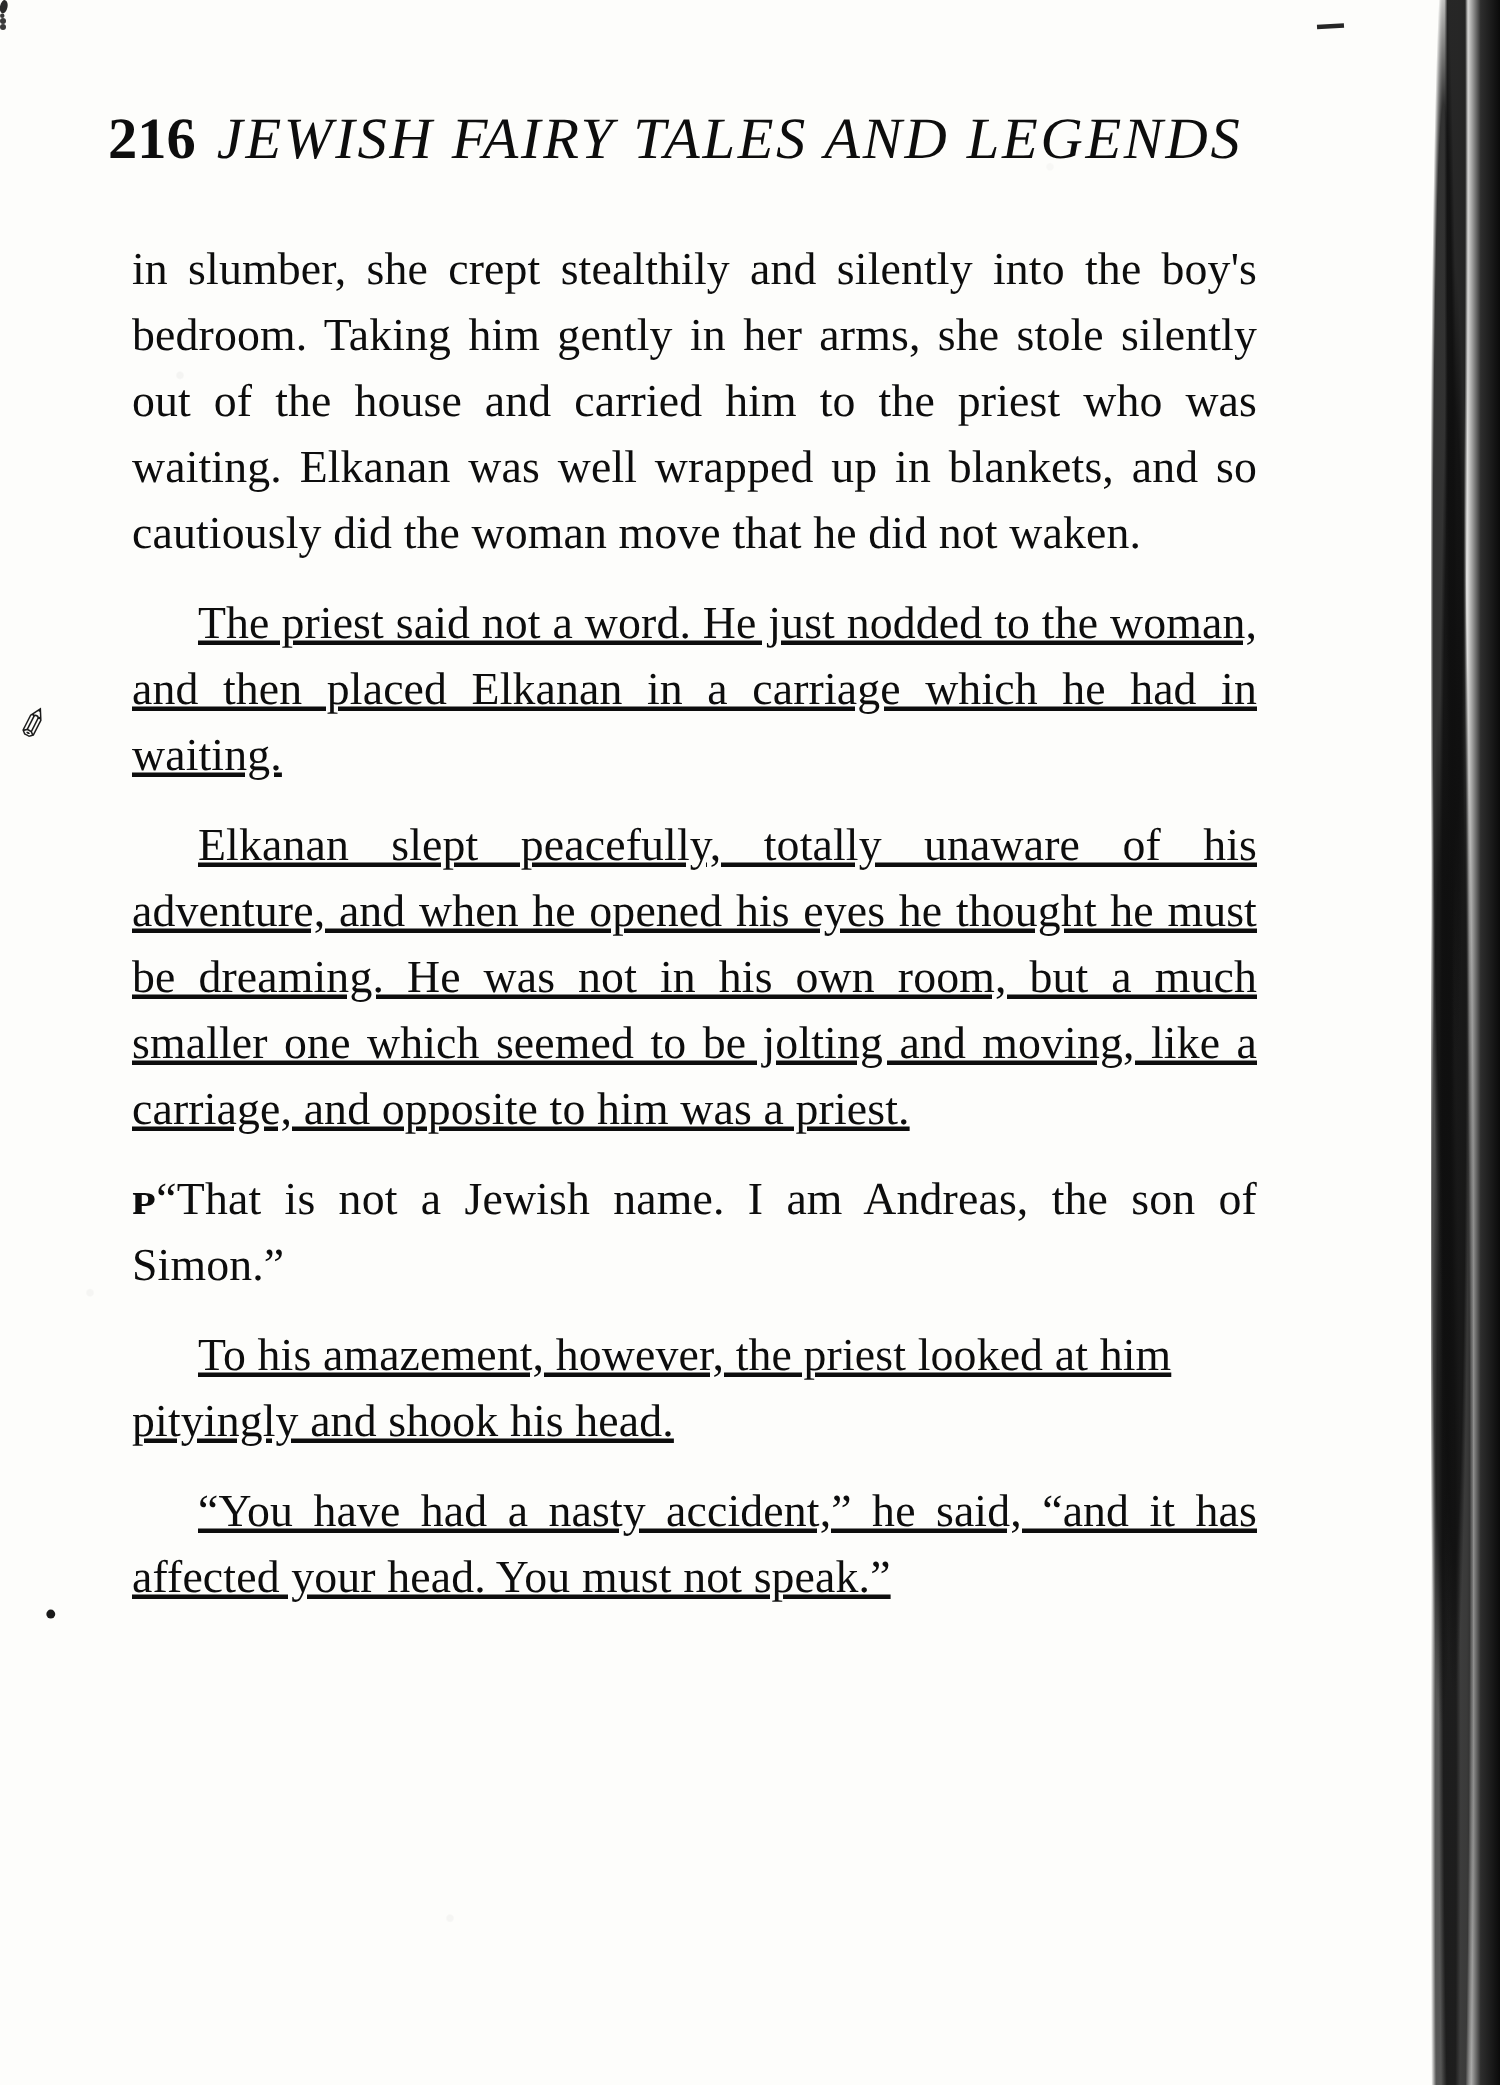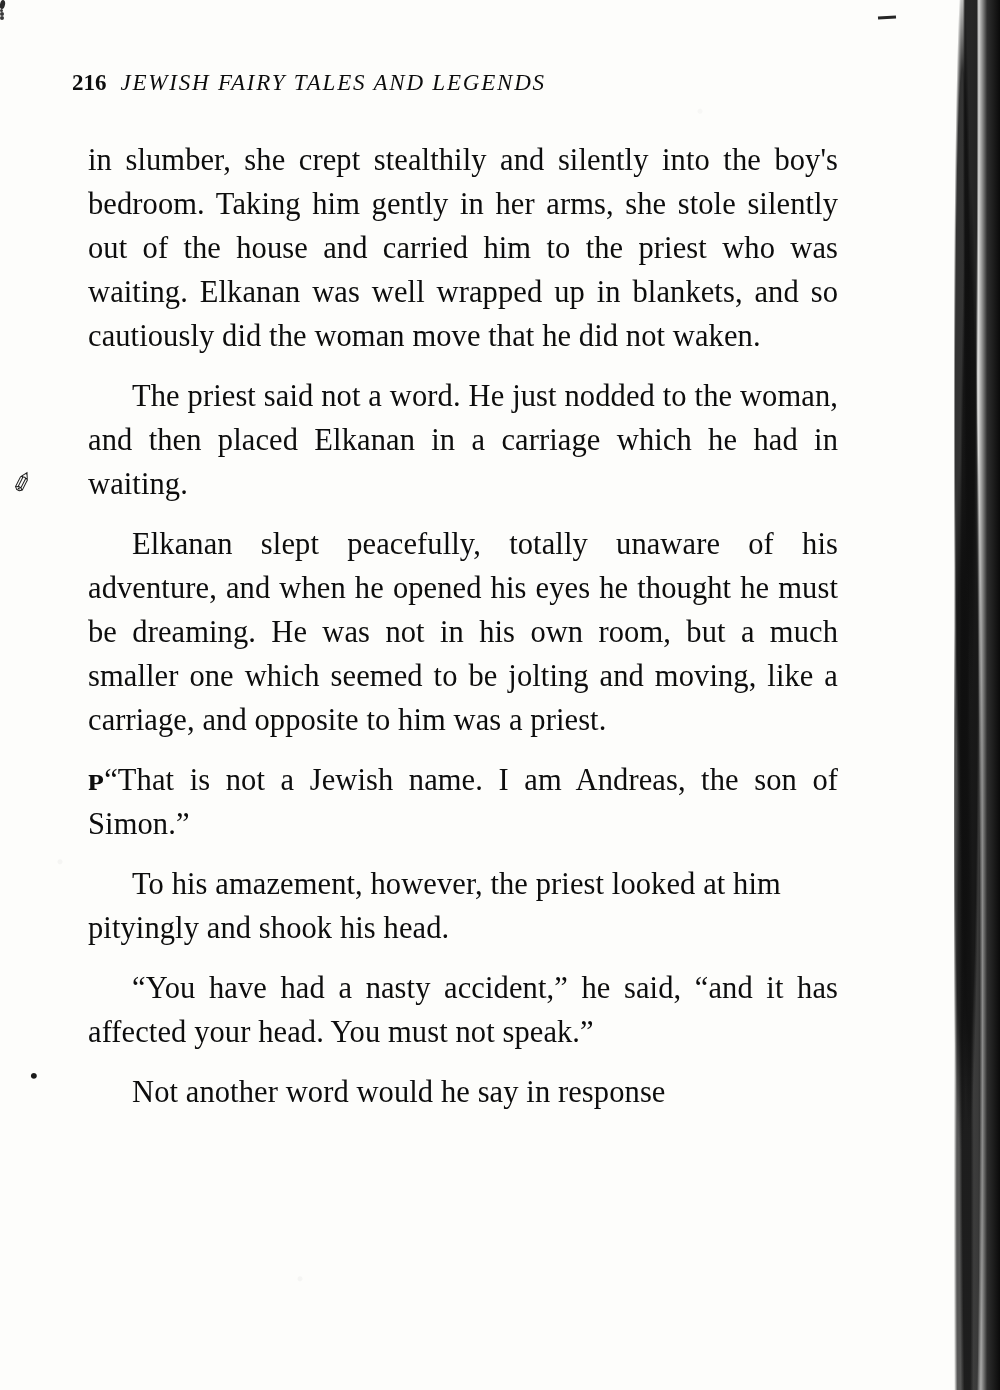--- a/index.html
+++ b/index.html
@@ -127,21 +127,21 @@
     position: absolute;
     left: 72px;
     top: 70px;
     width: 782px;
   }
 
   .running-head {
     display: flex;
     align-items: baseline;
     gap: 14px;
-    font-size: 23px;
+    font-size: 39px;
     letter-spacing: 0.5px;
     margin: 0 0 42px 0;
     white-space: nowrap;
   }
   .running-head .folio {
     font-weight: bold;
     font-style: normal;
     letter-spacing: 0;
   }
   .running-head .title {
@@ -153,20 +153,21 @@
   p.body-text {
     margin: 16px;
     font-size: 30.5px;
     line-height: 44px;
     text-align: justify;
     text-justify: inter-word;
     letter-spacing: 0.1px;
   }
   p.body-text.indent {
     text-indent: 44px;
+    text-decoration: underline;
   }
   p.body-text.flush {
     text-indent: 0;
   }
   p.body-text.nojust {
     text-align: left;
   }
   .quote-lead {
     position: relative;
   }
@@ -200,16 +201,15 @@
       <span class="folio">216</span>
       <span class="title">JEWISH FAIRY TALES AND LEGENDS</span>
     </div>
 
     <p class="body-text flush">in slumber, she crept stealthily and silently into the boy's bedroom.   Taking him gently in her arms, she stole silently out of the house and carried him to the priest who was waiting. Elkanan was well wrapped up in blankets, and so cautiously did the woman move that he did not waken.</p>
     <p class="body-text indent">The priest said not a word.   He just nodded to the woman, and then placed Elkanan in a carriage which he had in waiting.</p>
     <p class="body-text indent">Elkanan slept peacefully, totally unaware of his adventure, and when he opened his eyes he thought he must be dreaming.   He was not in his own room, but a much smaller one which seemed to be jolting and moving, like a carriage, and opposite to him was a priest.</p>
     <p class="body-text flush quote-lead"><span class="stray-glyph">ᴘ</span><span>“That is not a Jewish name.   I am Andreas, the son of Simon.”</span></p>
     <p class="body-text indent nojust">To his amazement, however, the priest looked at him pityingly and shook his head.</p>
     <p class="body-text indent">“You have had a nasty accident,” he said, “and it has affected your head.   You must not speak.”</p>
-    <p class="body-text indent nojust">Not another word would he say in response</p>
 
   </div>
 </div>
 
 </body></html>

